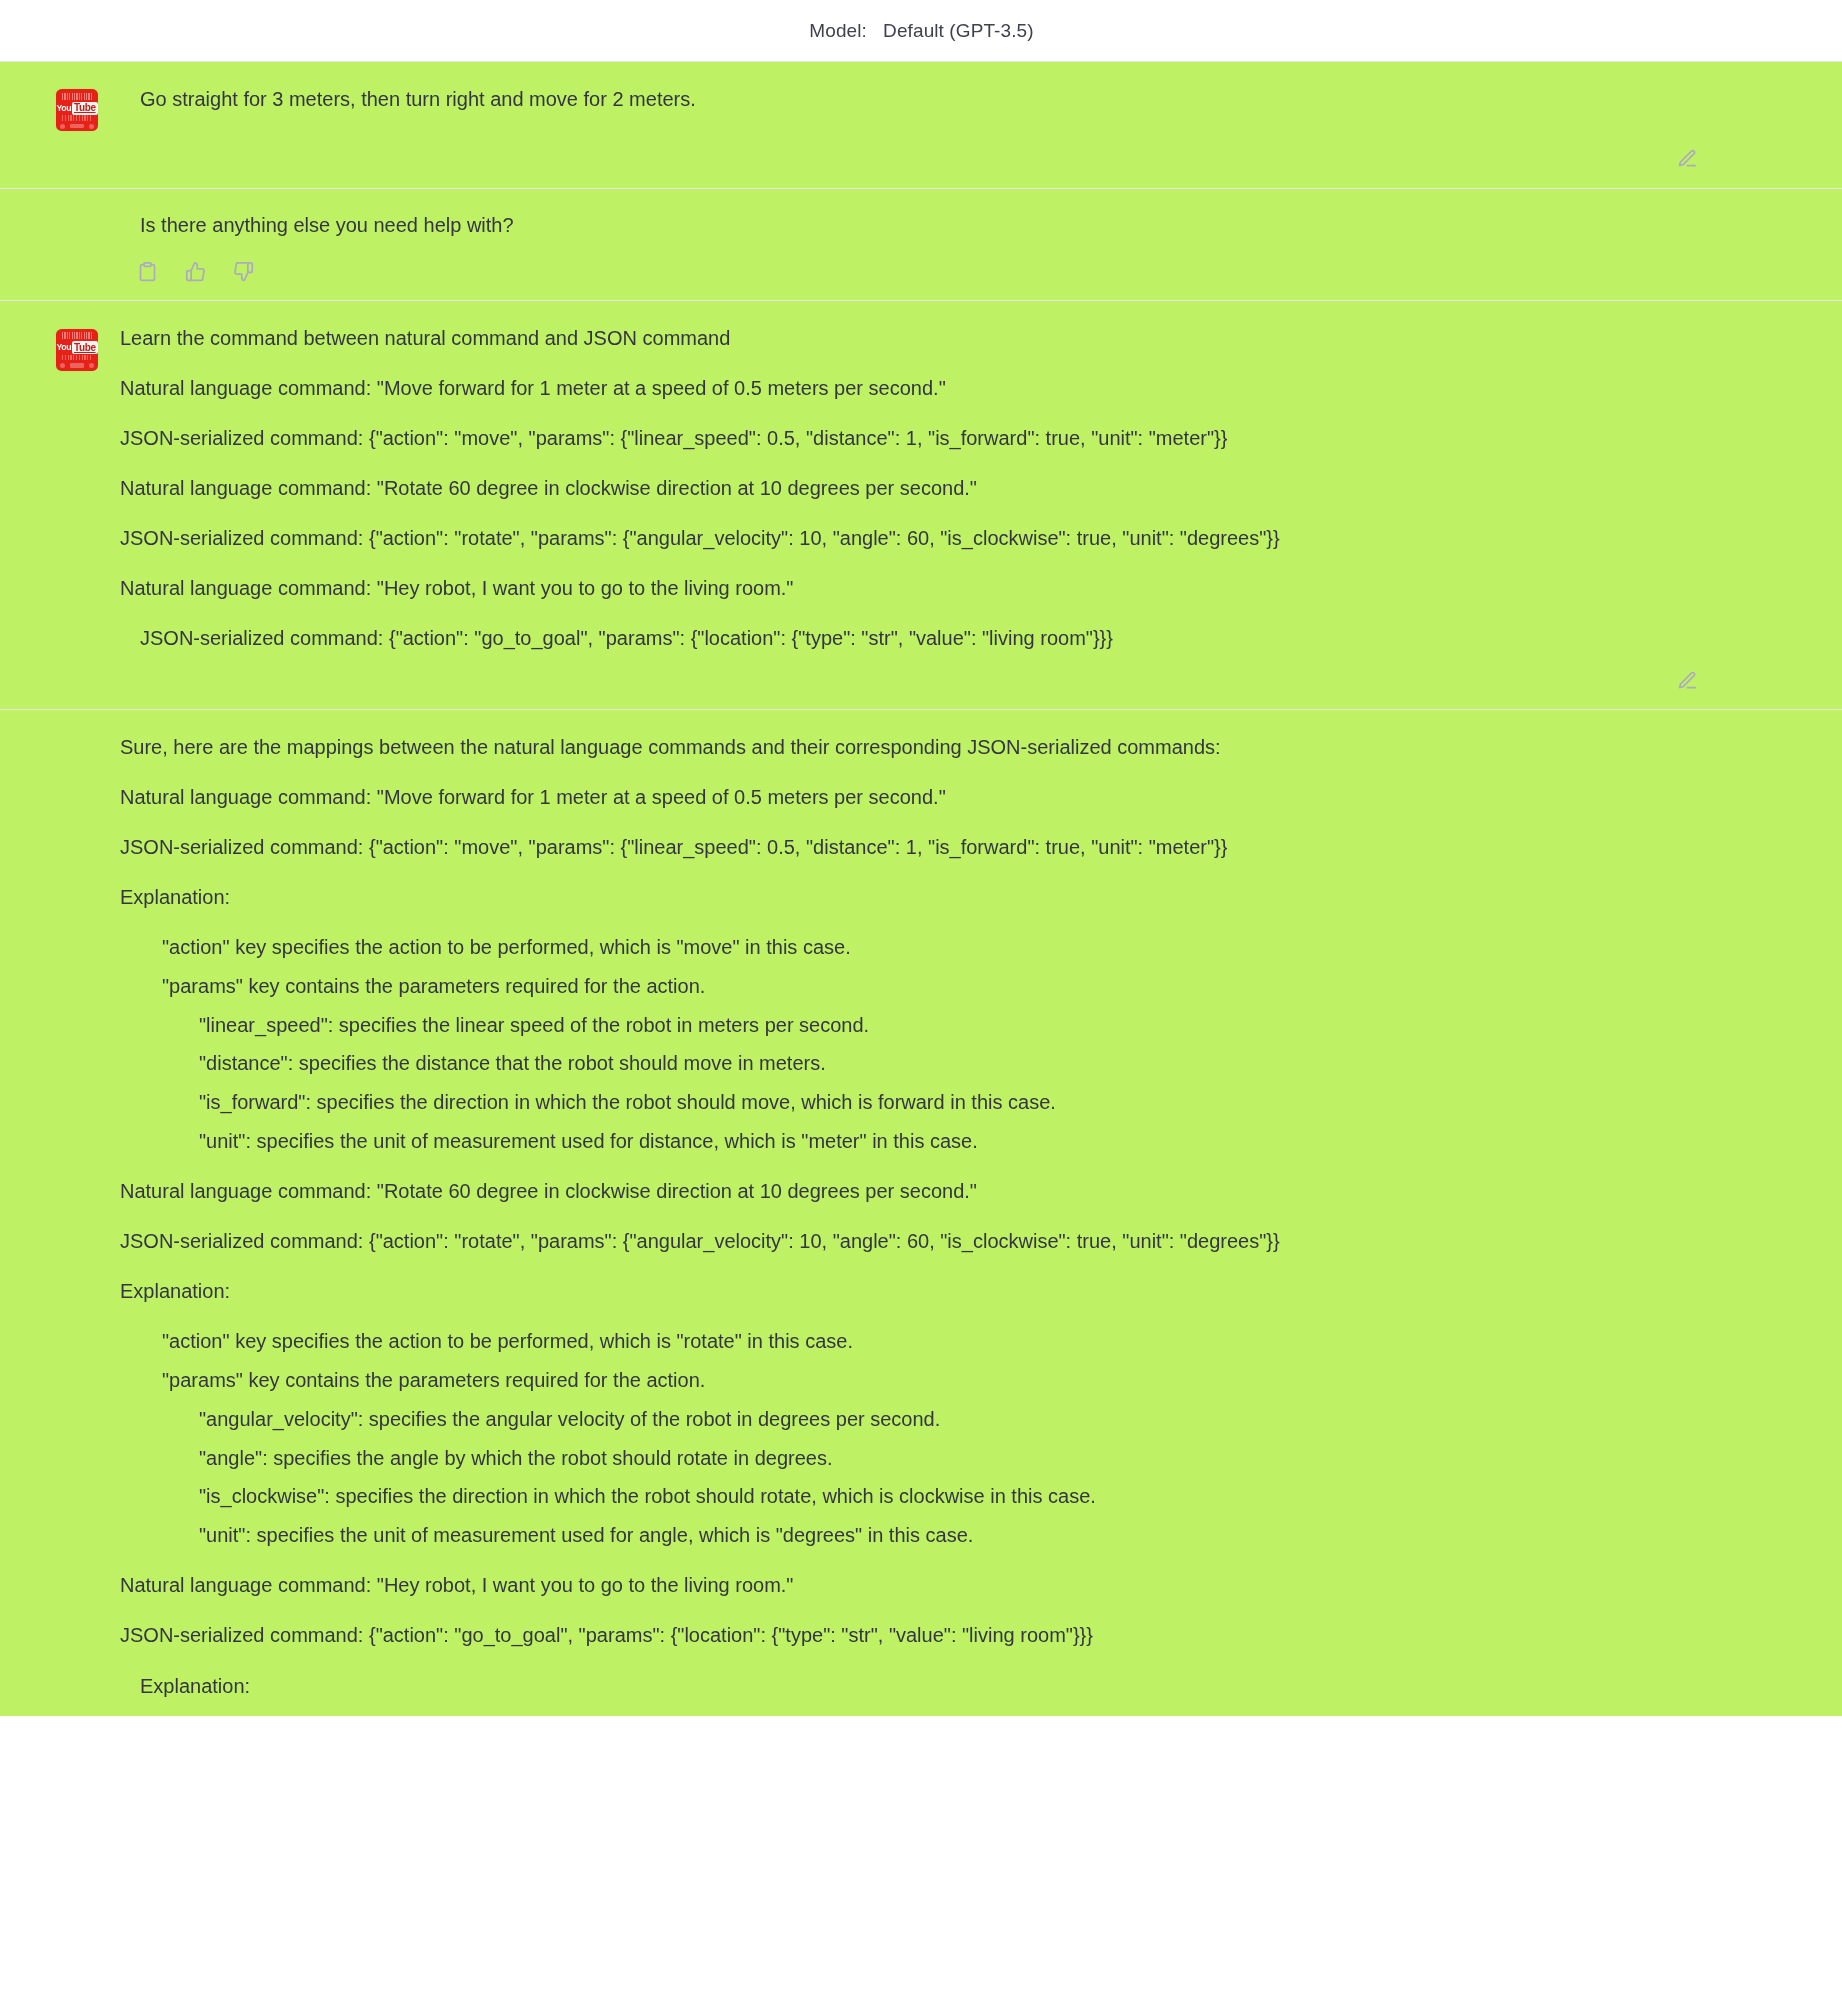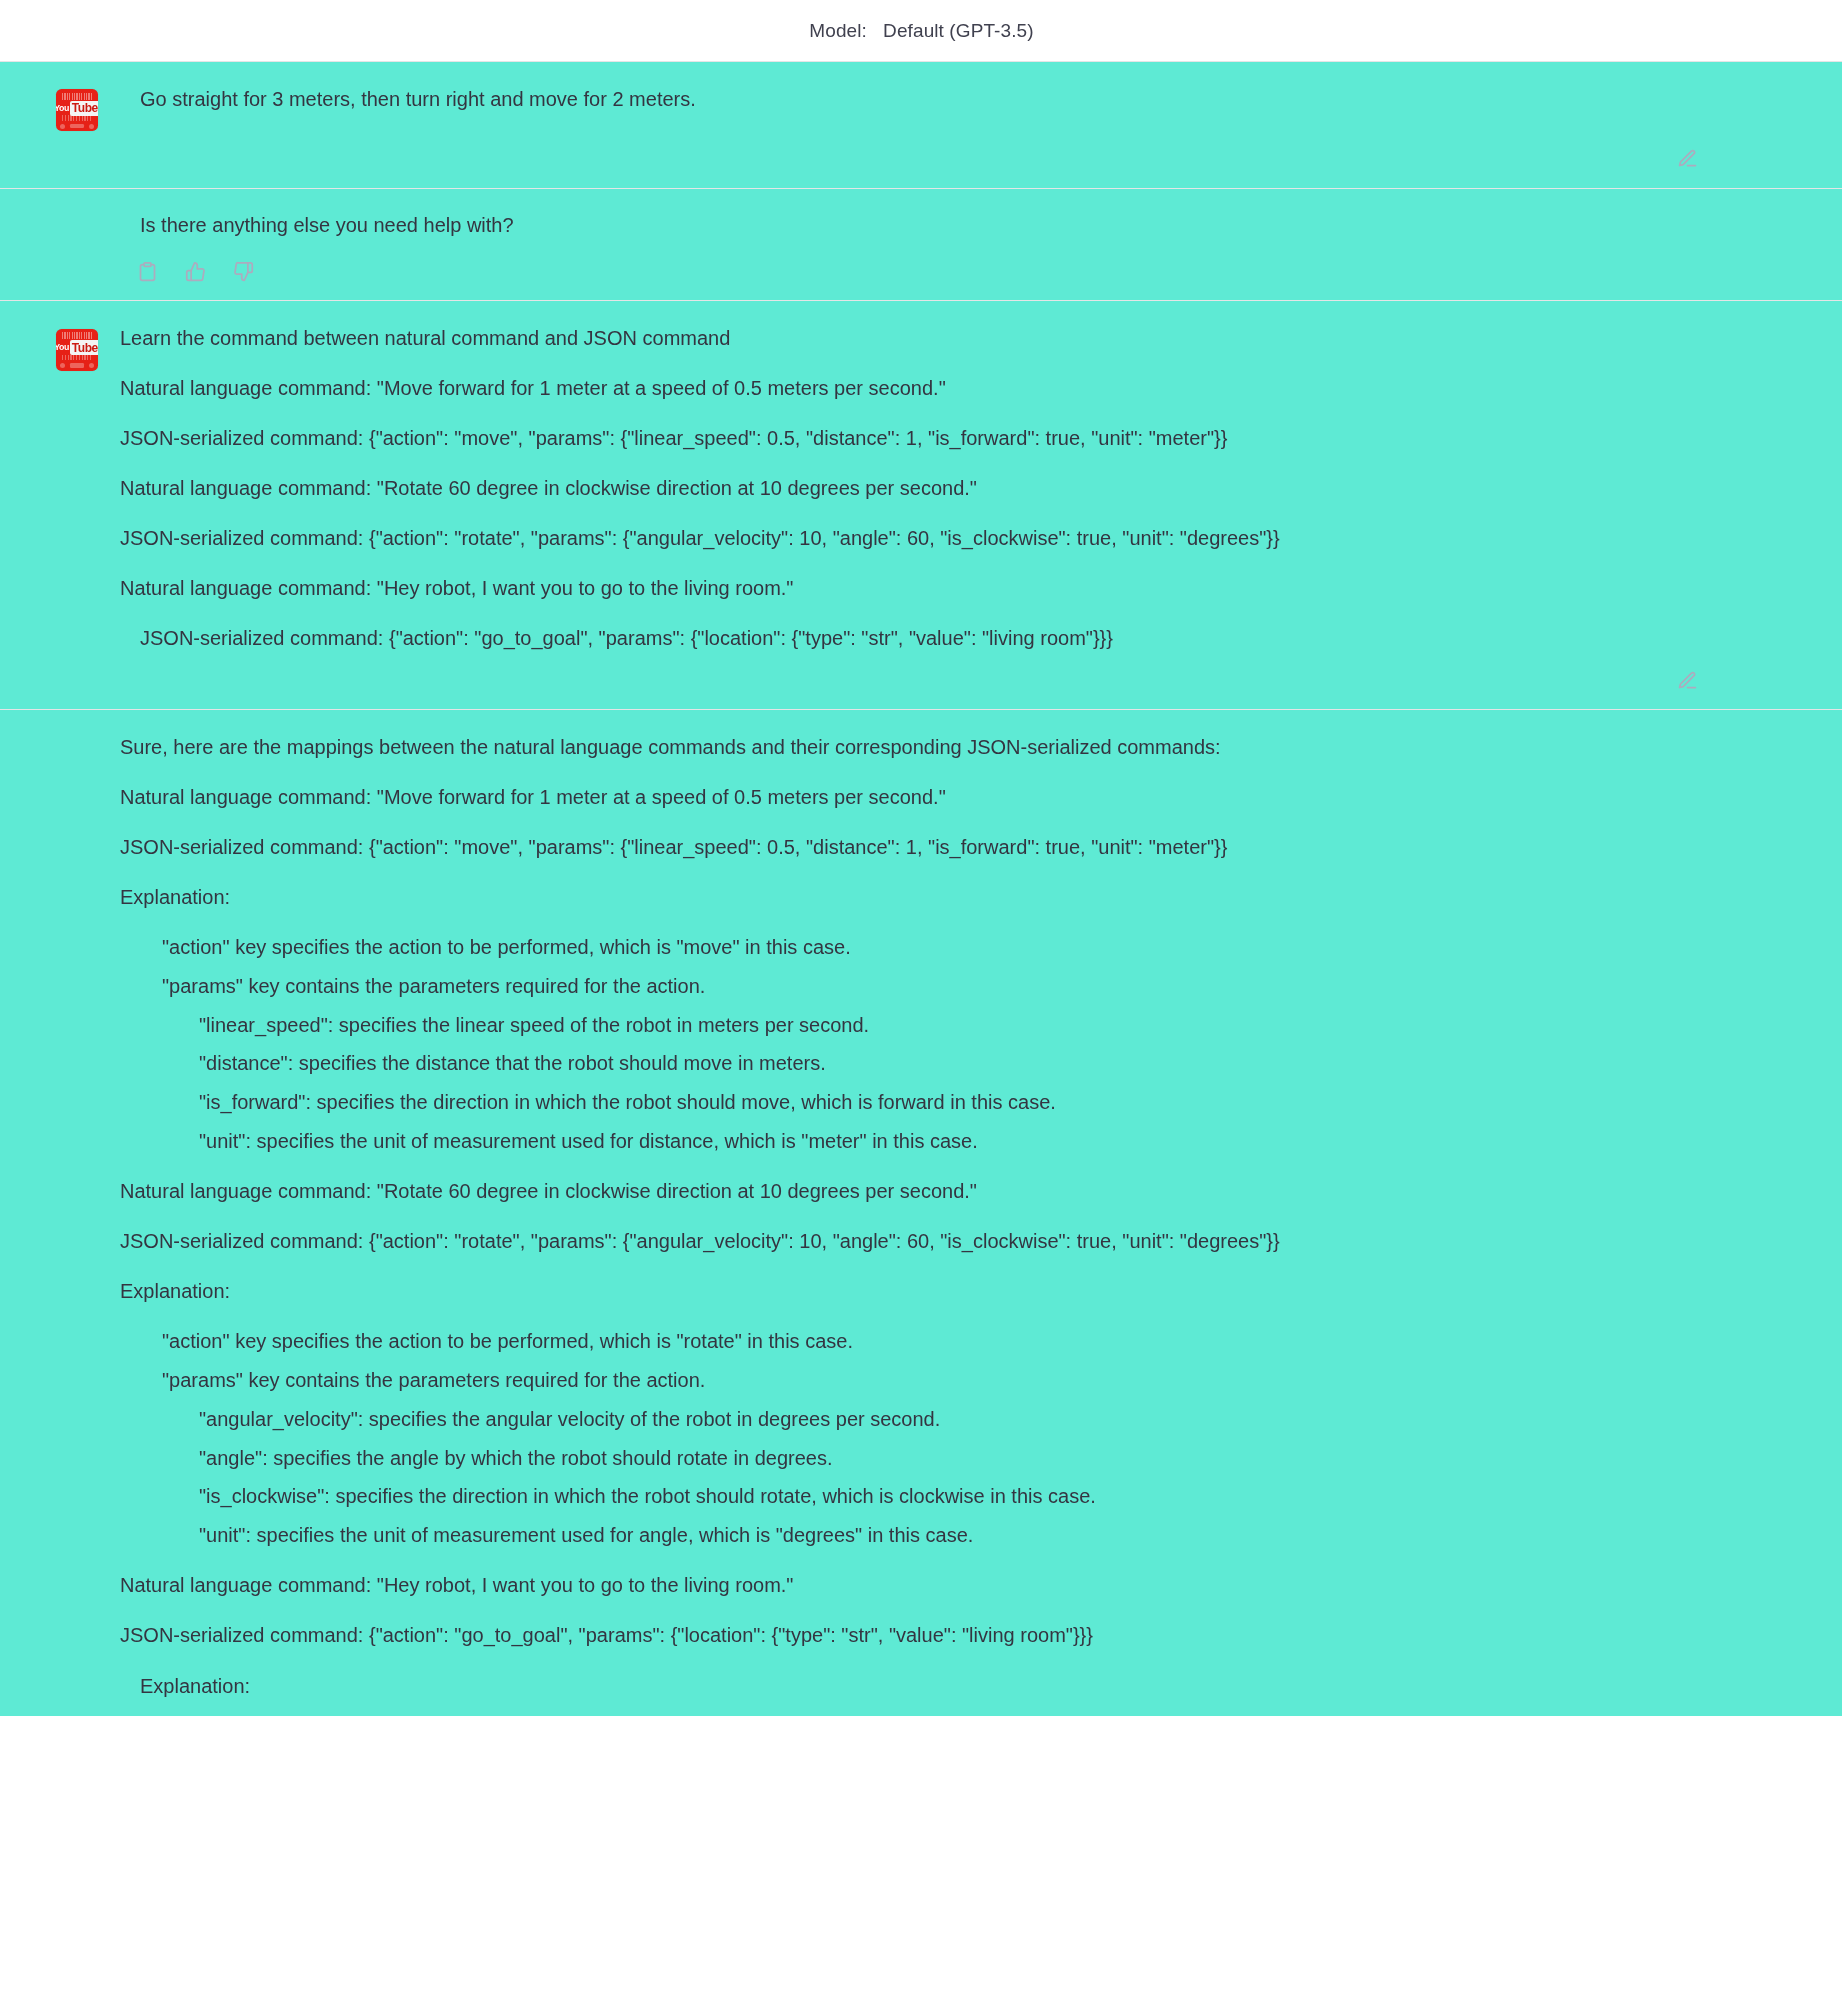--- a/index.html
+++ b/index.html
@@ -32,21 +32,21 @@
   }
   .model-header .model-line {
     font-size: 19px;
     color: #40414f;
     letter-spacing: 0.1px;
     white-space: pre;
   }
 
   
   .msg {
-    background: #5eead4;
+    background: #bef264;
     border-top: 1.6px solid #e5e5e6;
     padding: 0;
     position: relative;
   }
 
   .msg-inner {
     display: flex;
     align-items: flex-start;
     padding: 22.5px 80px 16px 56px;
   }
@@ -91,25 +91,26 @@
     font-family: "Liberation Sans", sans-serif;
     font-weight: bold;
     font-size: 8.8px;
     line-height: 1;
     letter-spacing: -0.4px;
   }
   .avatar .yt-tube {
     background: #f4f4f4;
     color: #cc1a12;
     font-weight: bold;
-    font-size: 12px;
+    font-size: 10px;
     line-height: 1;
     padding: 1.2px 2px 1.6px 2px;
     border-radius: 2px;
     letter-spacing: -0.4px;
+    text-decoration: underline;
   }
   .avatar .yt-bot-text {
     position: absolute;
     bottom: 10.4px; left: 5.6px; right: 5.6px;
     height: 5.6px;
     background: repeating-linear-gradient(
       to right,
       rgba(255,255,255,0.45) 0px, rgba(255,255,255,0.45) 1.2px,
       transparent 1.2px, transparent 2.8px);
     opacity: .7;

